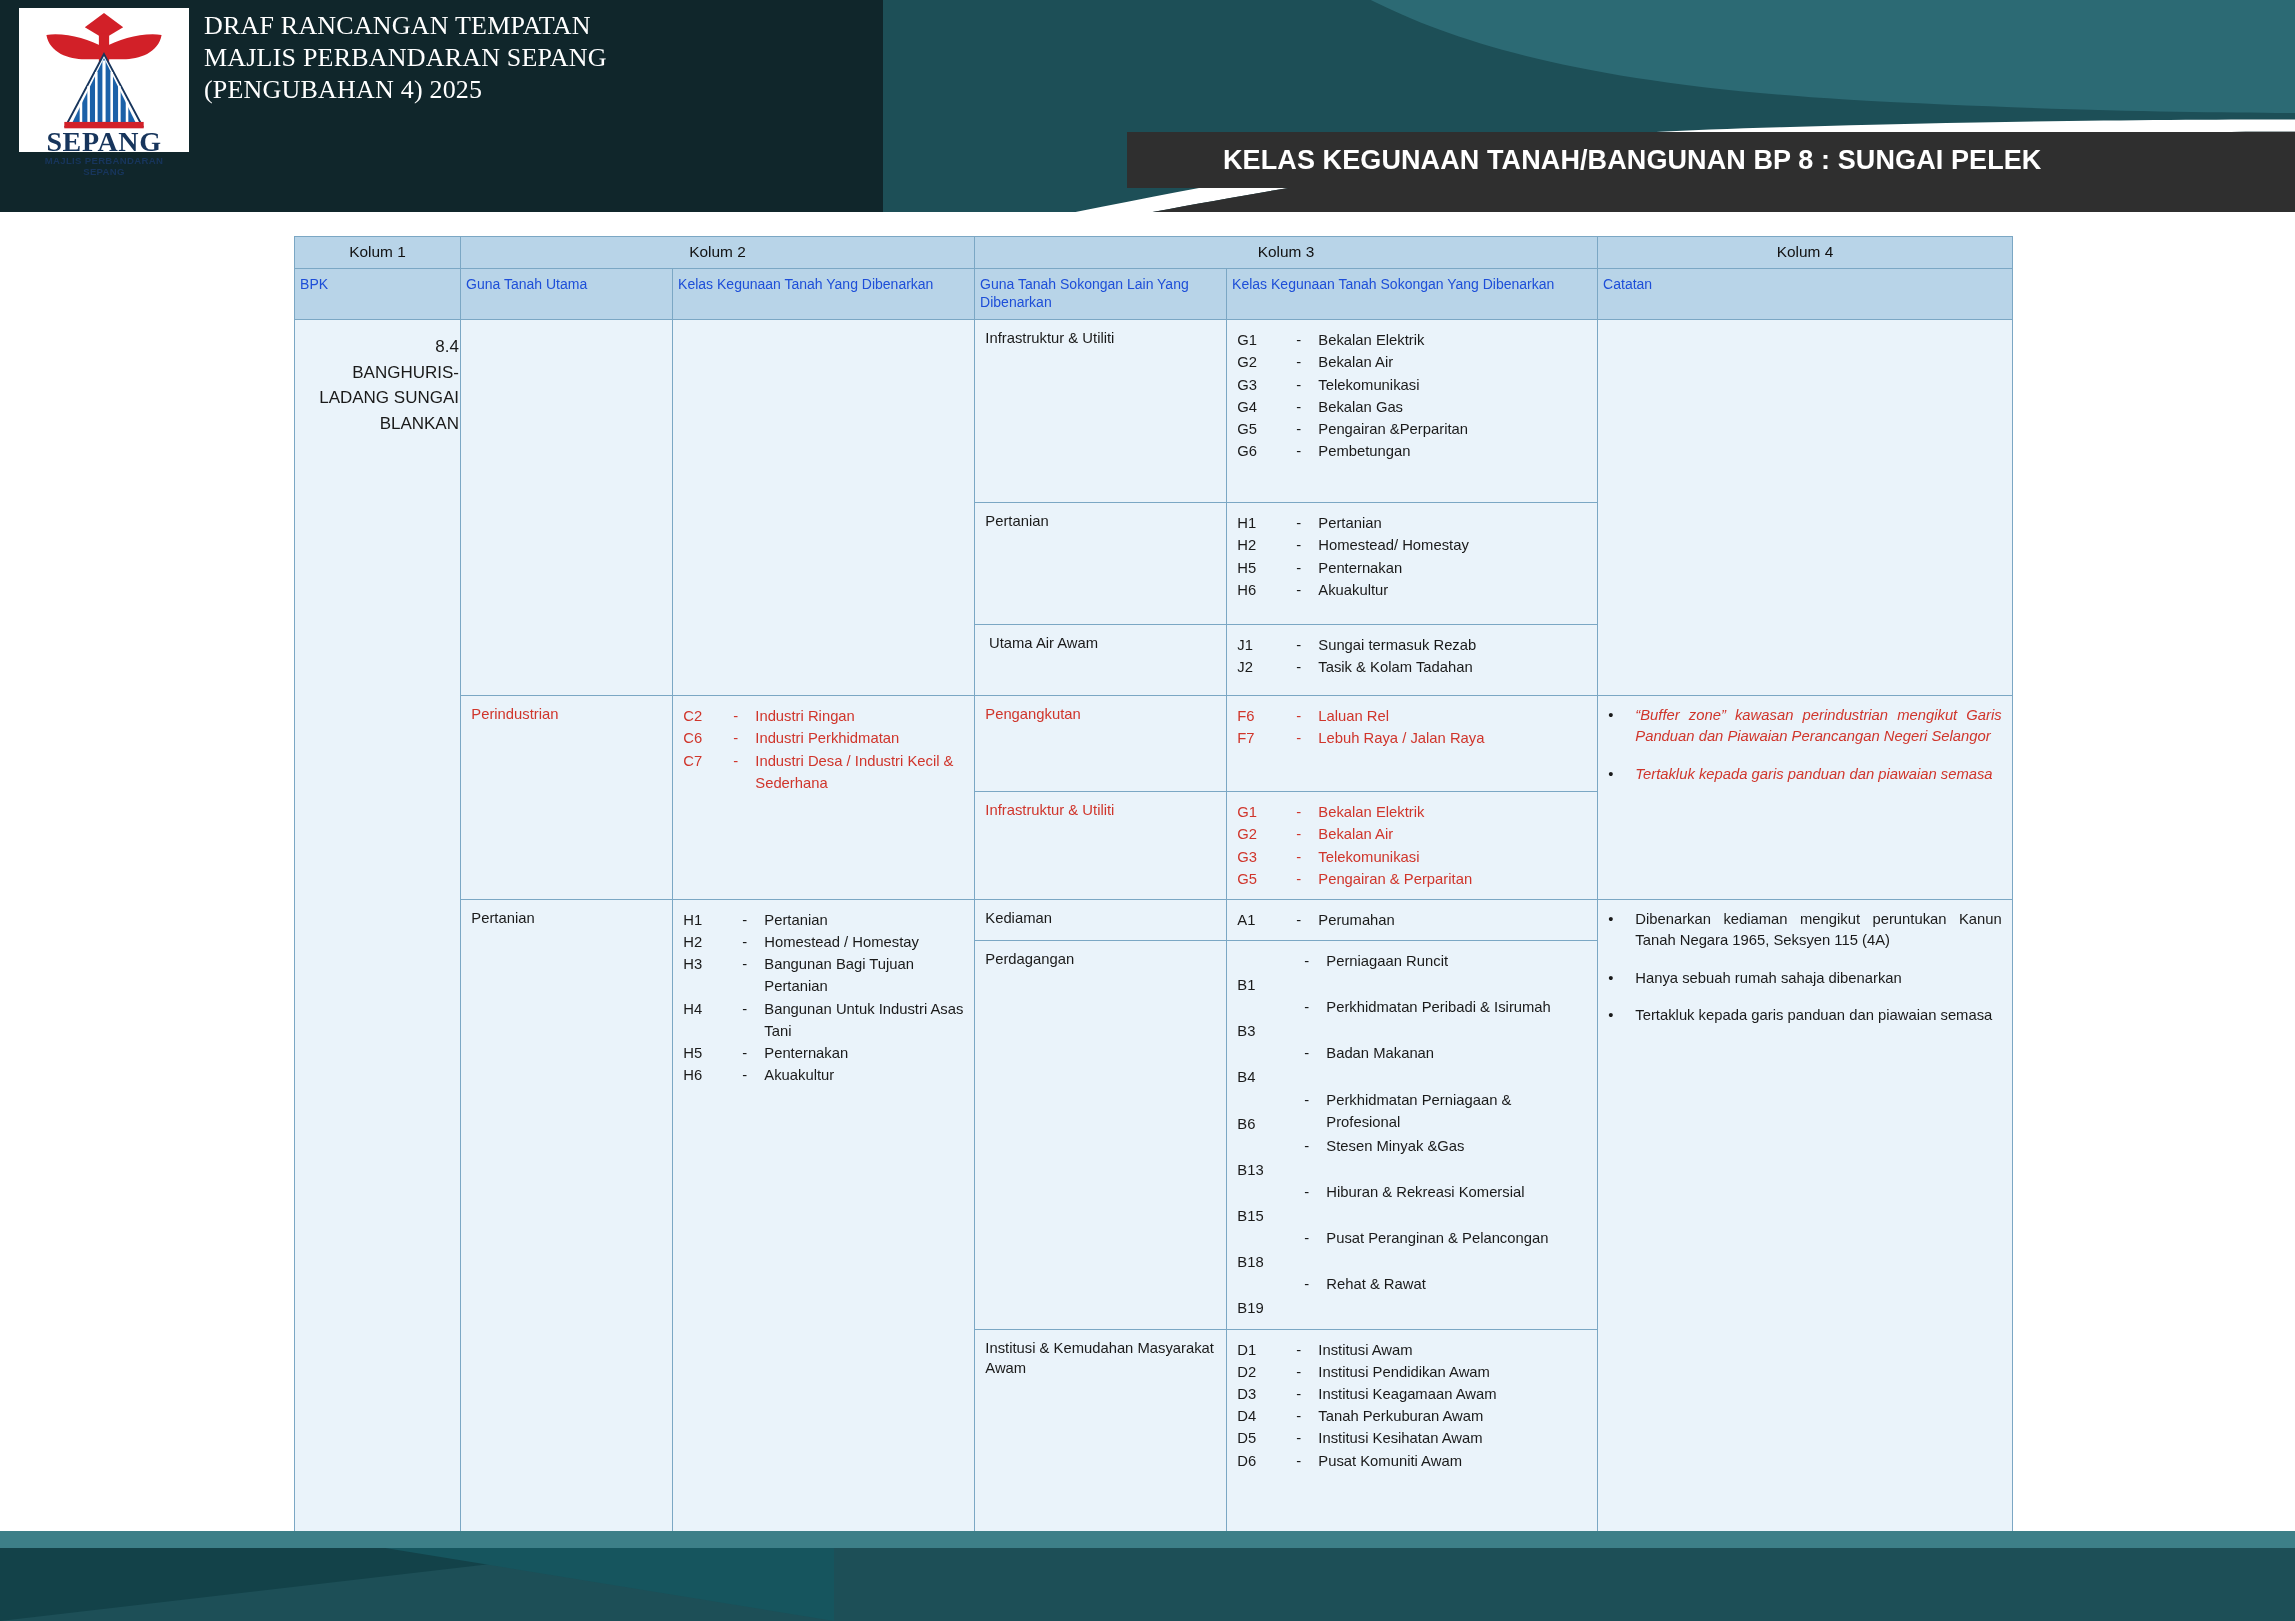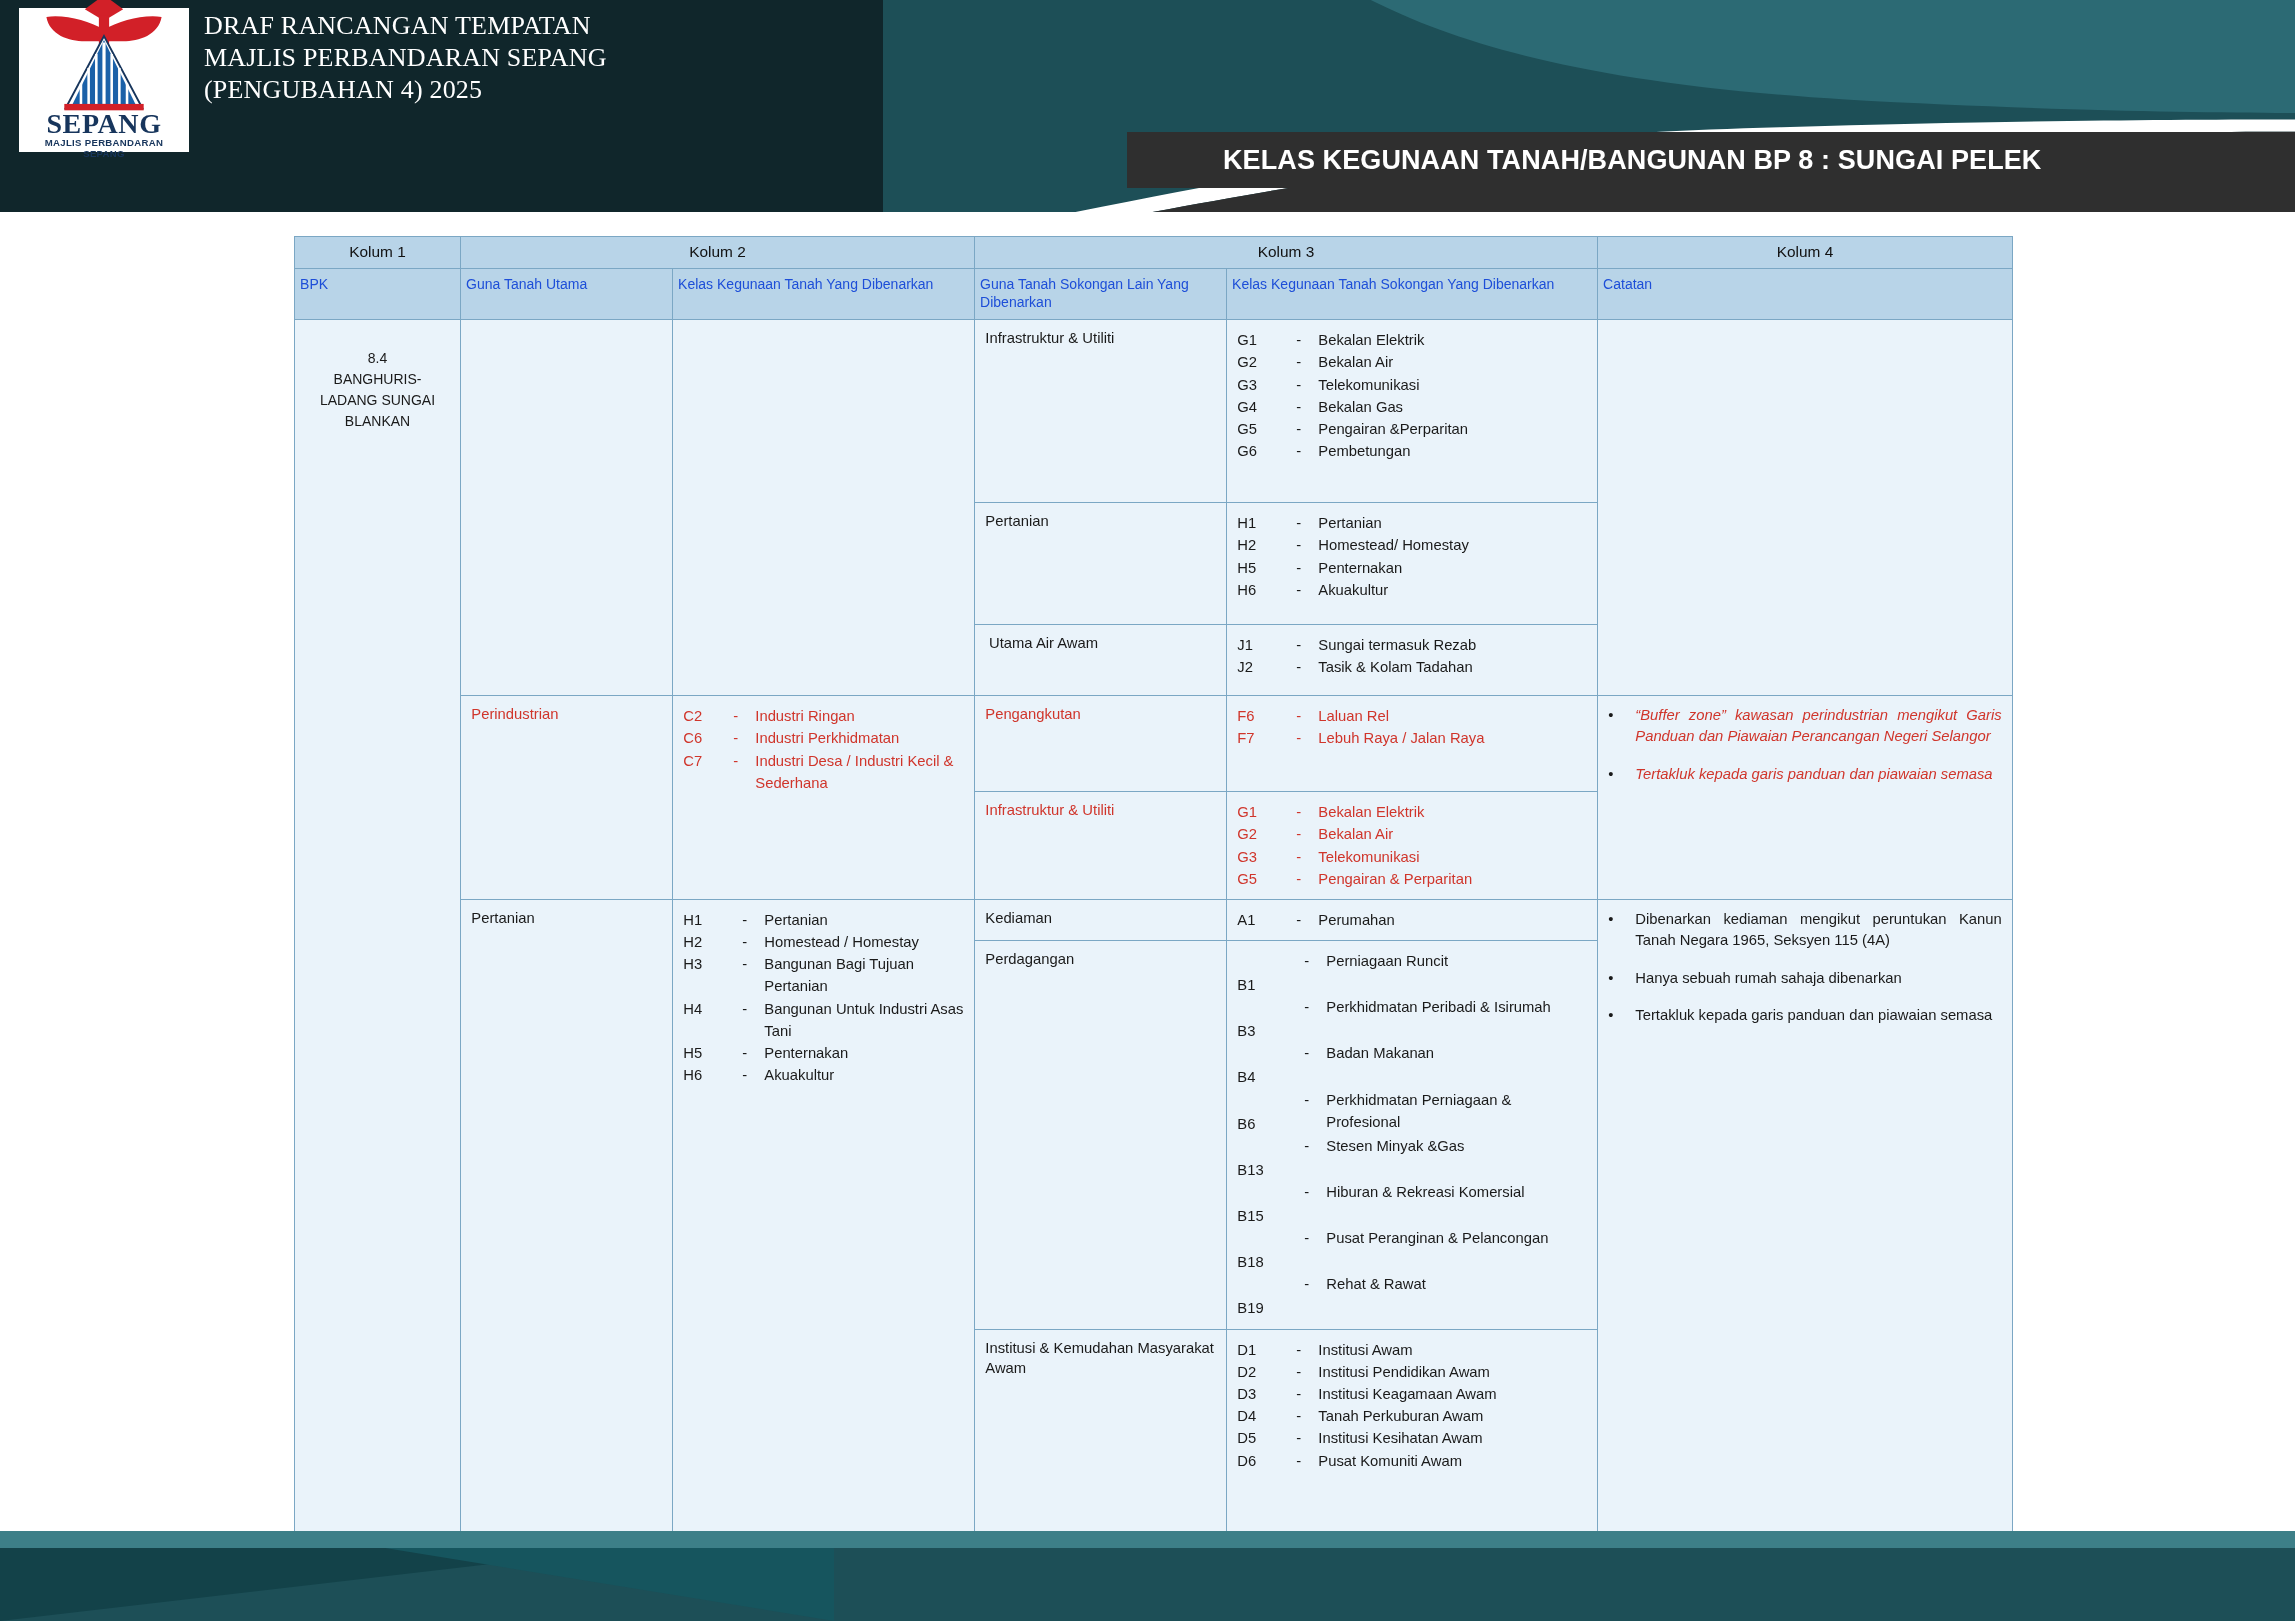--- a/index.html
+++ b/index.html
@@ -22,21 +22,21 @@
     position:absolute; left:0; top:0; width:1091px; height:212px;
     background:#10262b;
   }
   .hdr-swoop {
     position:absolute; right:0; top:0; width:1412px; height:212px;
     overflow:hidden;
   }
   .logo-box {
     position:absolute; left:19px; top:7.7px; width:170px; height:144px;
     background:#ffffff;
-    display:flex; align-items:center; justify-content:center;
+    display:flex; align-items:flex-start; justify-content:center;
   }
   .logo-inner { width:154px; height:180px; position:relative; }
   .logo-title {
     position:absolute; bottom:29.5px; left:0; width:100%;
     text-align:center; font-weight:bold; font-size:28px; color:#17355c;
     letter-spacing:0.6px; font-family:"Liberation Serif", serif;
   }
   .logo-sub {
     position:absolute; bottom:10.3px; left:0; width:100%;
     text-align:center; font-size:9.6px; color:#17355c; letter-spacing:0.3px;
@@ -102,21 +102,21 @@
     vertical-align:middle; font-weight:normal;
   }
   .hdr-cell2 {
     background:#b8d4e8 !important;
     font-size:14px; color:#1d4ed8; padding:7.7px 5.1px;
     vertical-align:middle; font-weight:normal; line-height:1.25;
   }
   .cell { padding:9px 10.3px; font-size:14.8px; color:#1a1a1a; line-height:1.35; }
   .cell.red { color:#d0352b; }
 
-  .bpk-cell { text-align:center; font-size:14px; padding-top:28px; line-height:1.5; color:#1a1a1a; }
+  .bpk-cell { text-align:right; font-size:17px; padding-top:14px; line-height:1.5; color:#1a1a1a; }
 
   
   .codelist { display:block; }
   .codelist .row { display:flex; line-height:1.5; font-size:14.8px; }
   .codelist .code { width:59px; flex:0 0 59px; }
   .codelist .dash { width:22px; flex:0 0 22px; }
   .codelist .lbl { flex:1 1 auto; }
 
   .codelist.narrow .code { width:50px; flex:0 0 50px; }
   .codelist.wide .code { width:67px; flex:0 0 67px;margin-top:24px; }

